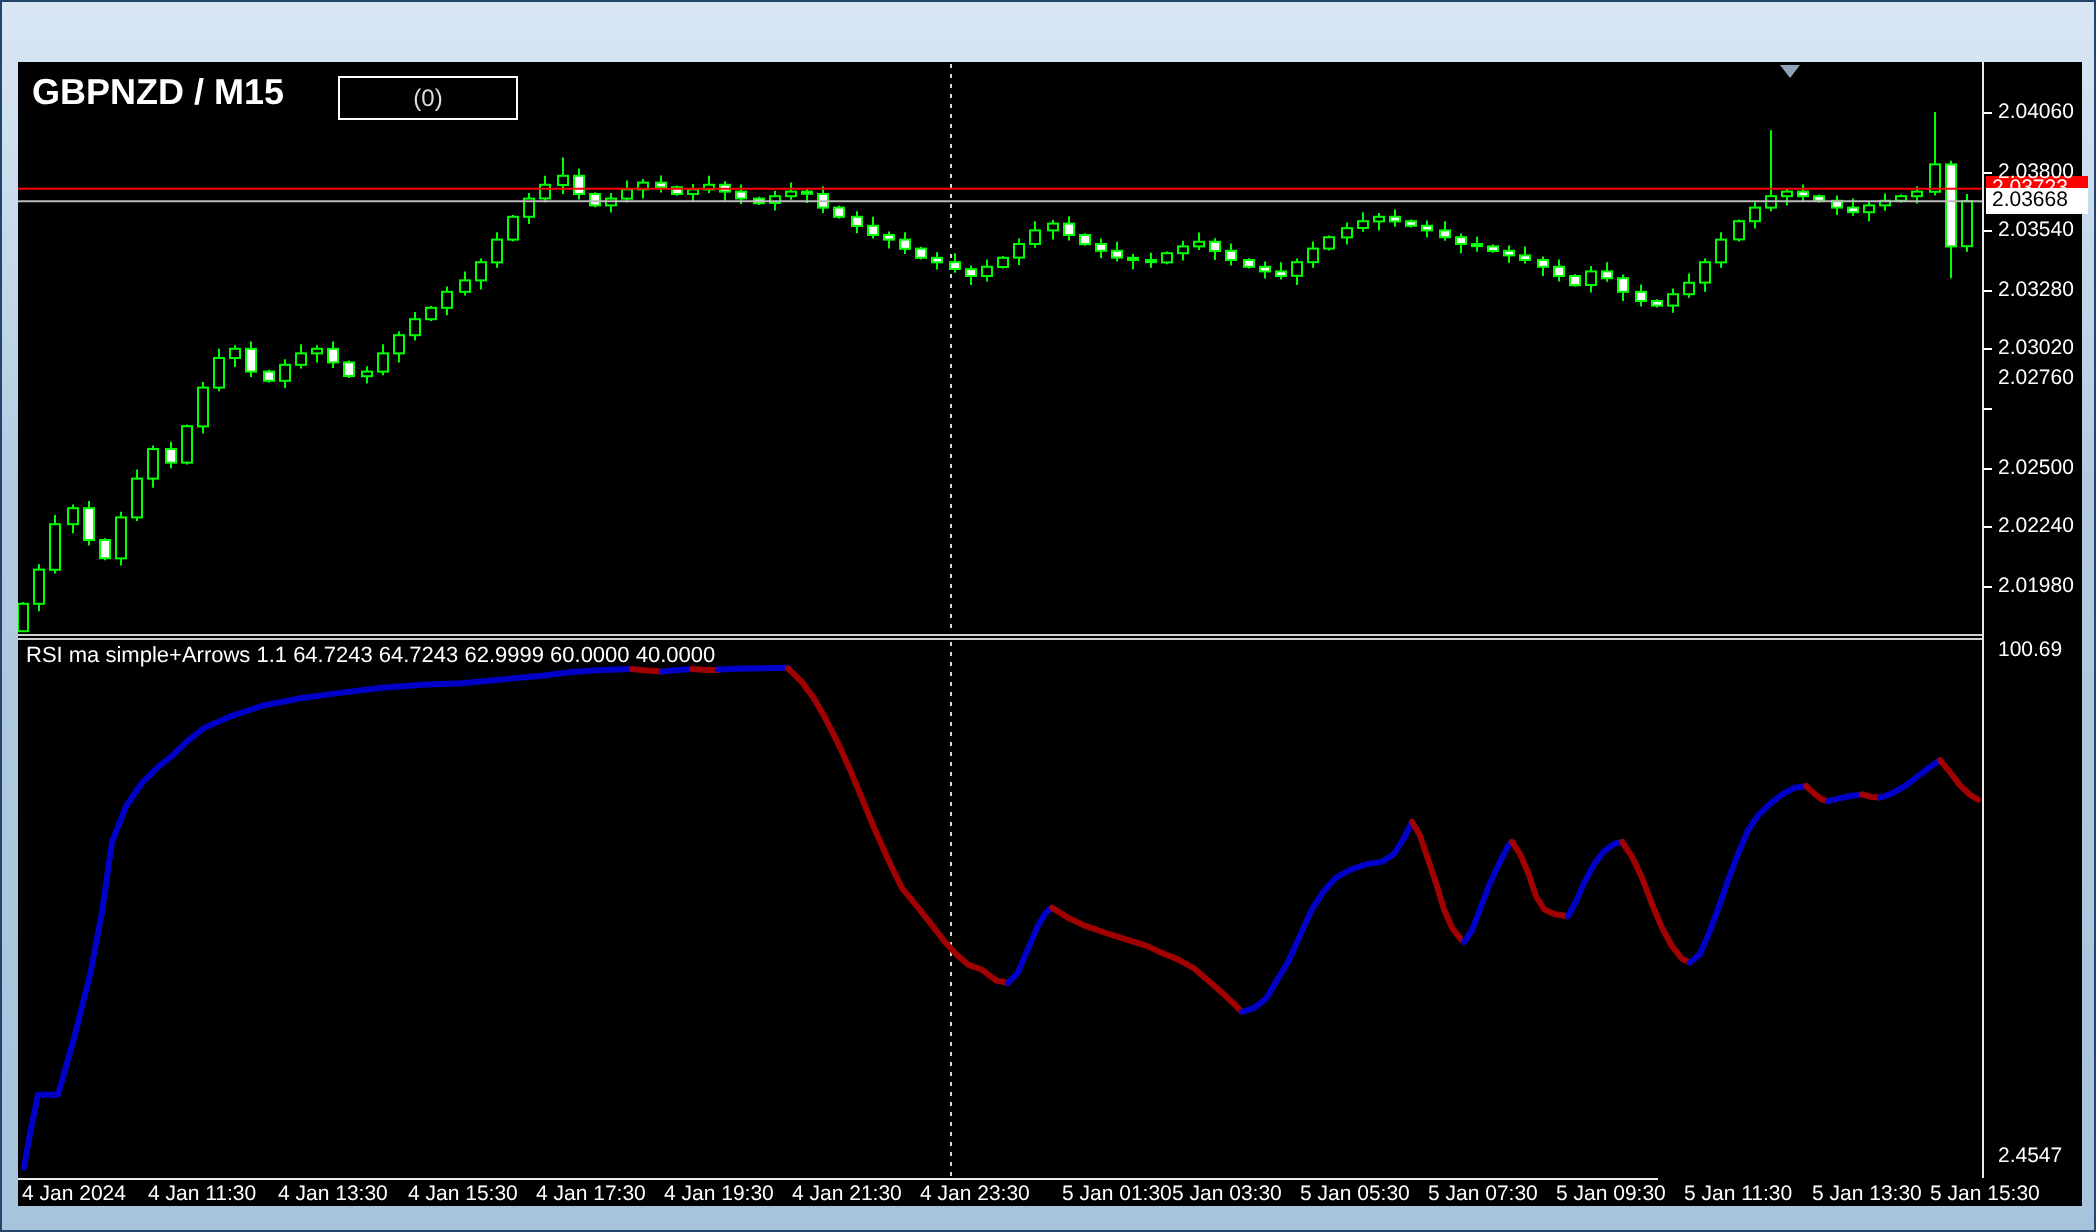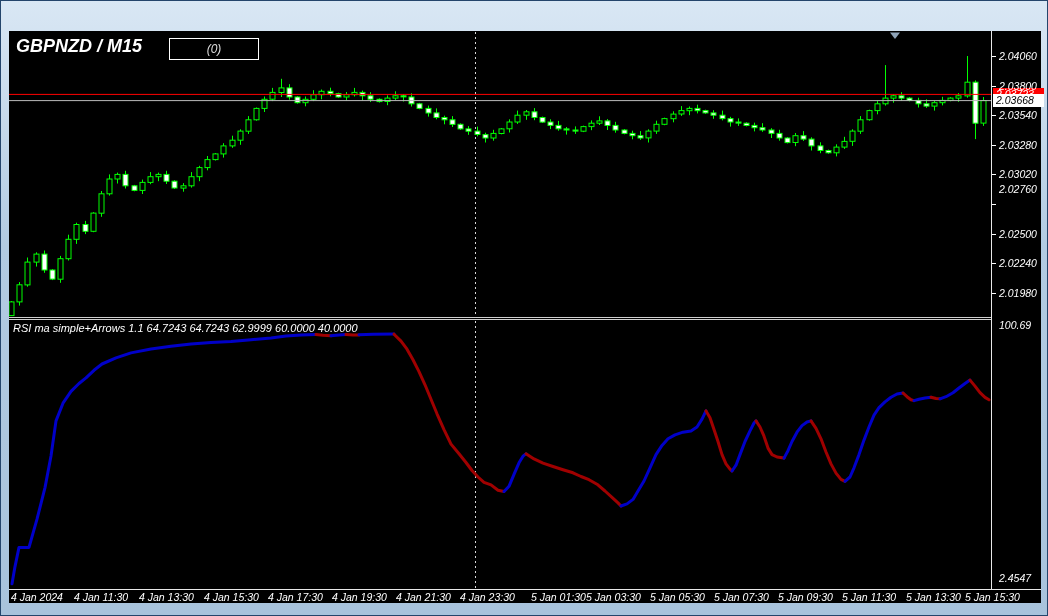--- a/index.html
+++ b/index.html
@@ -11,34 +11,34 @@
   .title-text{position:absolute;left:32px;top:8px;font-size:12px;color:#0b0b0b;}
   .winbtns{position:absolute;top:6px;right:8px;display:flex;gap:4px;}
   .wbtn{width:32px;height:19px;border:1px solid #5d7fa3;border-radius:3px;box-sizing:border-box;
     background:linear-gradient(#fdfdfd,#d4e2f0 45%,#b7cfe4);cursor:pointer;position:relative;}
   .wbtn.close{width:34px;border-color:#8e2a10;
     background:linear-gradient(#f7b3a3,#e2593e 45%,#c43d20);}
   .glyph-min{position:absolute;left:10px;top:11px;width:11px;height:3px;background:#35506b;}
   .glyph-restore{position:absolute;left:11px;top:5px;width:7px;height:6px;border:2px solid #35506b;}
   .glyph-close{position:absolute;left:0;top:1px;width:100%;text-align:center;color:#fff;
     font-size:12px;font-weight:bold;text-shadow:0 1px 1px #7c1d08;}
-  .client{position:absolute;left:8px;top:30px;width:1032px;height:572px;background:#000;font-style:italic;}
+  .client{position:absolute;left:8px;top:30px;width:1032px;height:572px;background:#000;}
   .panel-svg{position:absolute;left:0;display:block;}
   #priceSvg{top:0;}
   #rsiSvg{top:289px;}
   .divider{position:absolute;left:0;width:982px;height:1px;background:#cfcfcf;}
   .axis-col{position:absolute;left:982px;top:0;width:50px;height:558px;border-left:1px solid #e8e8e8;
     box-sizing:border-box;background:#000;cursor:ns-resize;}
   .axis-label{position:absolute;left:7px;font-size:10.5px;color:#fff;white-space:nowrap;}
   .axis-tick{position:absolute;left:0;width:4px;height:1px;background:#fff;}
   .badge{position:absolute;left:1px;width:48px;height:12px;font-size:10.5px;line-height:12px;
     padding-left:3px;white-space:nowrap;}
   .badge.ask{background:#f00;color:#fff;}
   .badge.bid{background:#fff;color:#000;height:13px;line-height:13px;}
-  .time-axis{position:absolute;left:0;top:558px;width:1032px;height:14px;background:#000;
+  .time-axis{position:absolute;left:0;top:558px;width:820px;height:14px;background:#000;
     border-top:1px solid #e8e8e8;box-sizing:border-box;cursor:ew-resize;}
   .time-label{position:absolute;top:1px;font-size:10.5px;color:#fff;white-space:nowrap;}
   .symbol-label{position:absolute;left:7px;top:5px;font-size:18px;font-weight:bold;color:#fff;}
   .counter-box{position:absolute;left:160px;top:7px;width:88px;height:20px;border:1px solid #fff;
     color:#ddd;font-size:12px;text-align:center;line-height:20px;}
   .rsi-label{position:absolute;left:4px;top:291px;font-size:11px;color:#fff;white-space:nowrap;}
 </style>
 </head>
 <body>
 

